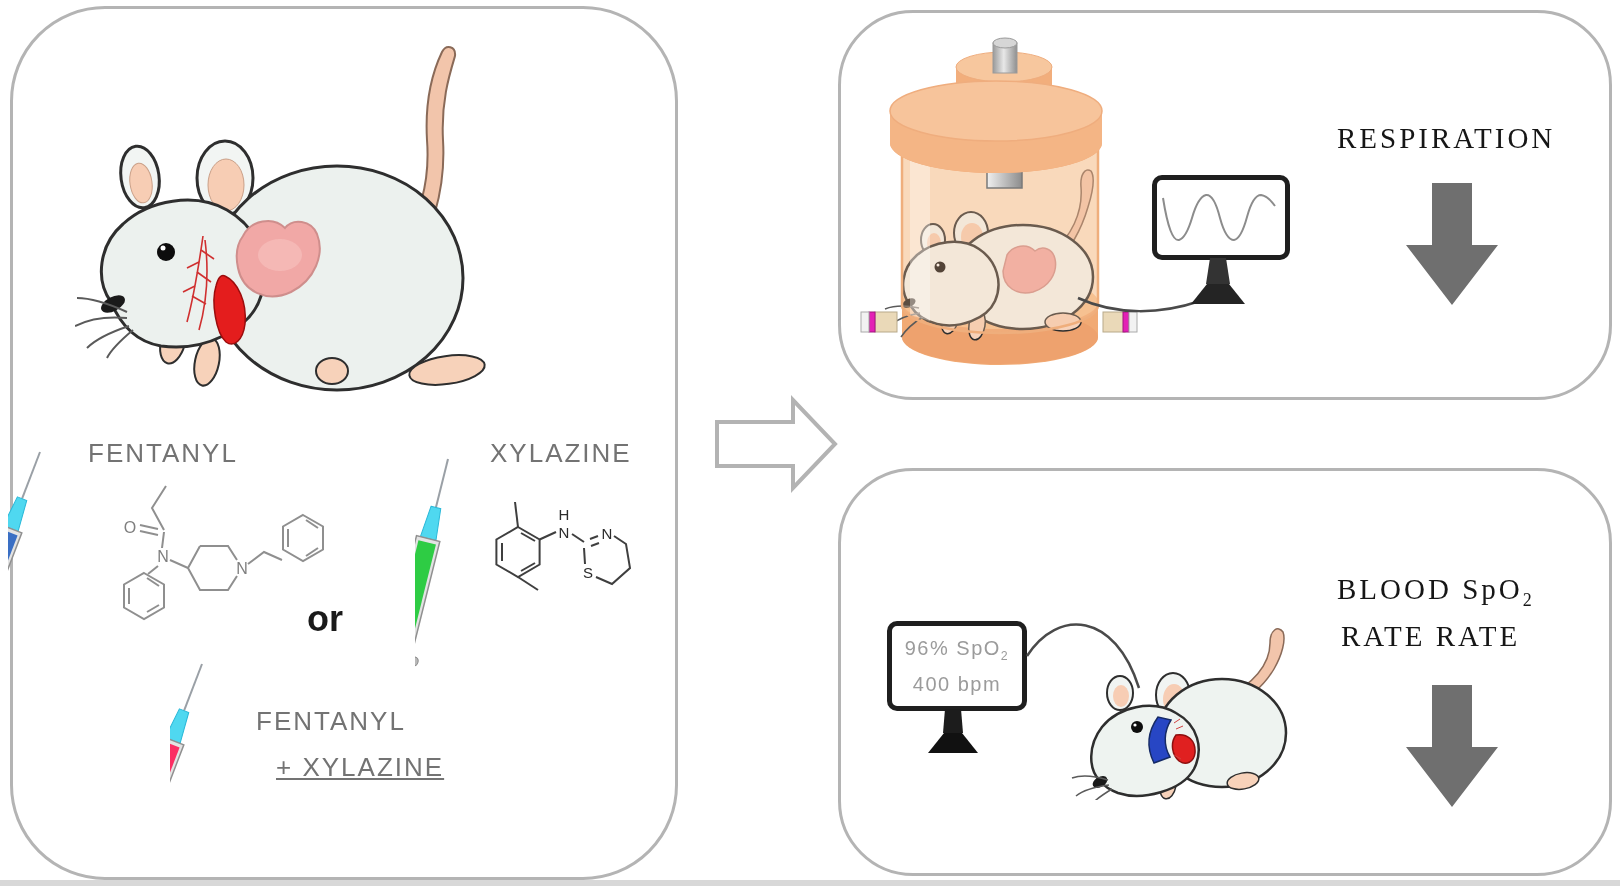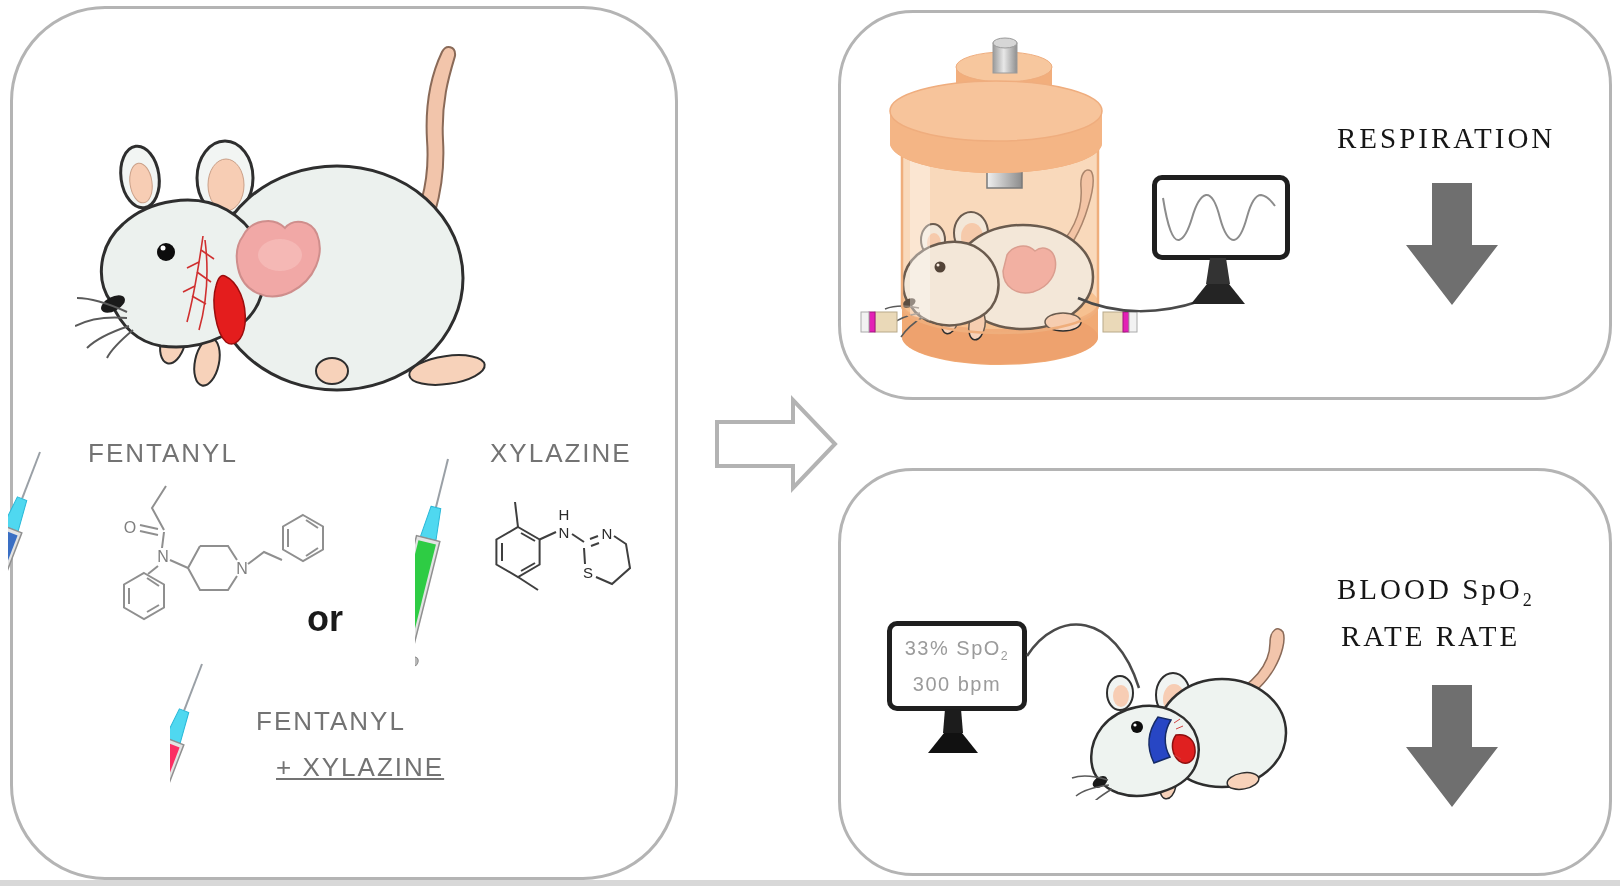--- a/index.html
+++ b/index.html
@@ -279,22 +279,22 @@
     <div class="headline" style="left:1337px;top:122px;">RESPIRATION</div>
     <svg class="abs" style="left:1406px;top:183px;" width="92" height="122" viewBox="0 0 92 122">
       <polygon points="26,0 66,0 66,62 92,62 46,122 0,62 26,62" fill="#6f6f6f"></polygon>
     </svg>
   </div>
 
   <div>
 
     <div class="monitor" style="left:887px;top:621px;width:140px;height:90px;">
       <div class="readout">
-        <span><span>33% SpO</span><sub>2</sub></span><br>
-        <span>300 bpm</span>
+        <span><span>96% SpO</span><sub>2</sub></span><br>
+        <span>400 bpm</span>
       </div>
     </div>
     <svg class="abs" style="left:918px;top:709px;" width="72" height="50" viewBox="0 0 72 50">
       <polygon points="27,0 43,0 45,24 25,24" fill="#1c1c1c"></polygon>
       <polygon points="10,44 60,44 44,24 26,24" fill="#111111"></polygon>
     </svg>
 
     <svg class="abs" style="left:1023px;top:598px;" width="132" height="100" viewBox="0 0 132 100">
       <path d="M 4 58 C 35 10 92 14 116 90" stroke="#4a4a4a" stroke-width="2.5" fill="none"></path>
     </svg>

